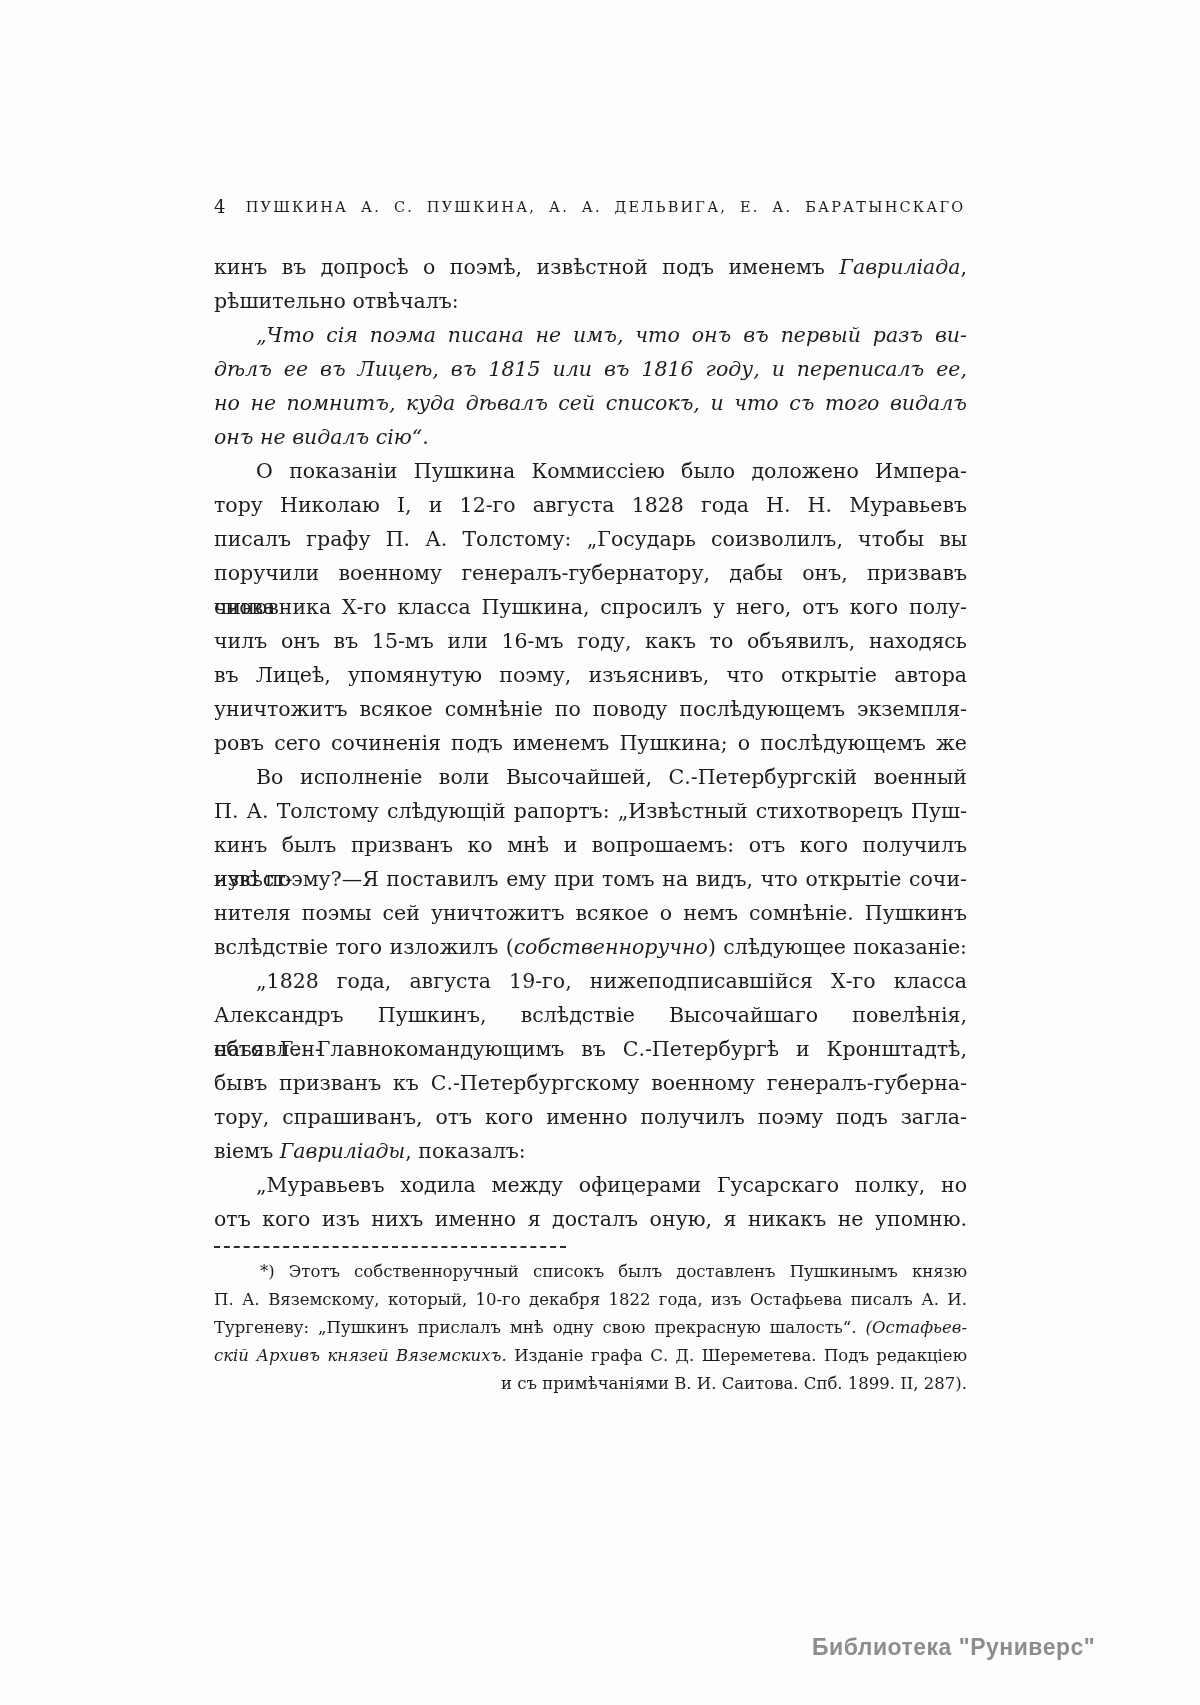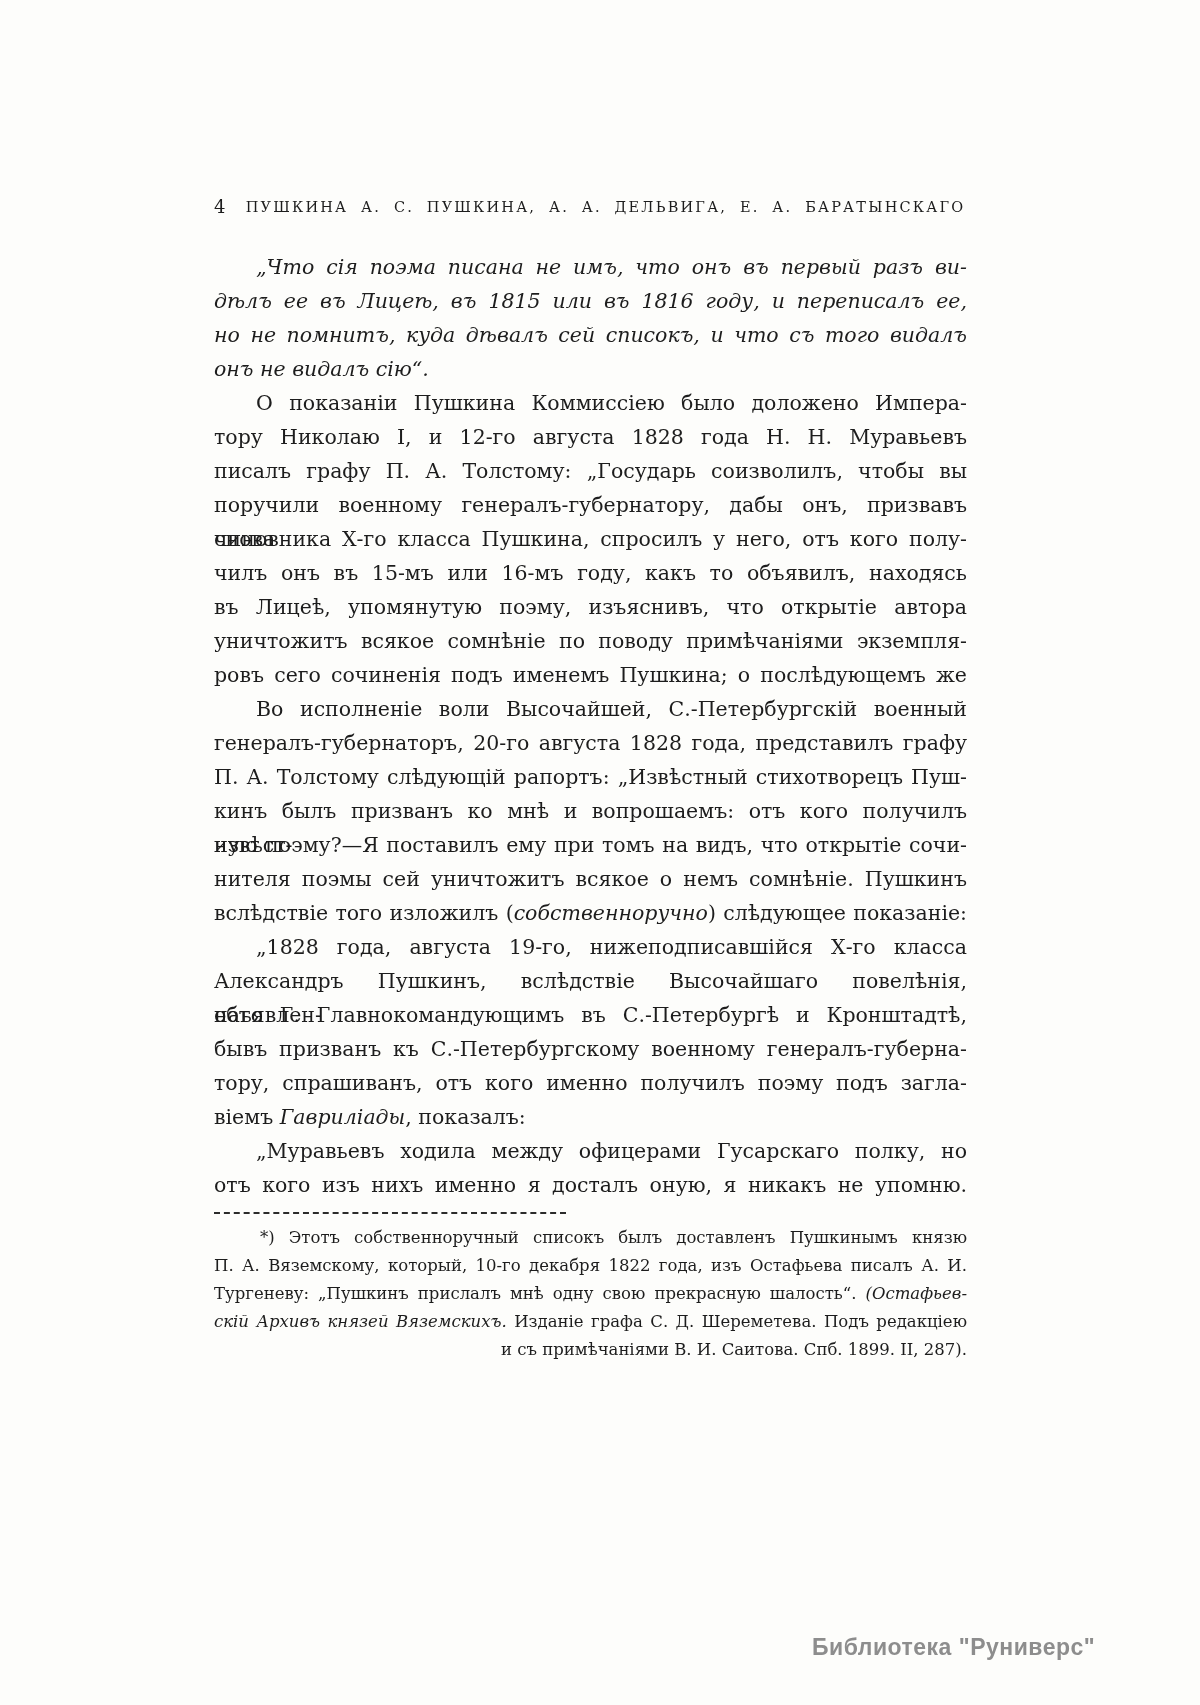--- a/index.html
+++ b/index.html
@@ -74,39 +74,42 @@
 <body>
 
 <div class="page">
   <div class="column">
     <div class="header-row">
       <span class="page-number">4</span>
       <div class="running-head">ПУШКИНА А. С. ПУШКИНА, А. А. ДЕЛЬВИГА, Е. А. БАРАТЫНСКАГО</div>
     </div>
     <div class="body-text" id="body-text">
         <div>
+          <div class="bline jl"><span>кинъ въ допросѣ о поэмѣ, извѣстной подъ именемъ </span><span class="it">Гавриліада</span><span>,</span></div>
+          <div class="bline end"><span>рѣшительно отвѣчалъ:</span></div>
+        </div>
+        <div>
           <div class="bline jl ind"><span class="it">„Что сія поэма писана не имъ, что онъ въ первый разъ ви-</span></div>
           <div class="bline jl"><span class="it">дѣлъ ее въ Лицеѣ, въ 1815 или въ 1816 году, и переписалъ ее,</span></div>
           <div class="bline jl"><span class="it">но не помнитъ, куда дѣвалъ сей списокъ, и что съ того видалъ</span></div>
           <div class="bline end"><span class="it">онъ не видалъ сію“.</span></div>
         </div>
         <div>
           <div class="bline jl ind"><span>О показаніи Пушкина Коммиссіею было доложено Импера-</span></div>
           <div class="bline jl"><span>тору Николаю I, и 12-го августа 1828 года Н. Н. Муравьевъ</span></div>
           <div class="bline jl"><span>писалъ графу П. А. Толстому: „Государь соизволилъ, чтобы вы</span></div>
           <div class="bline jl"><span>поручили военному генералъ-губернатору, дабы онъ, призвавъ снова</span></div>
           <div class="bline jl"><span>чиновника Х-го класса Пушкина, спросилъ у него, отъ кого полу-</span></div>
           <div class="bline jl"><span>чилъ онъ въ 15-мъ или 16-мъ году, какъ то объявилъ, находясь</span></div>
           <div class="bline jl"><span>въ Лицеѣ, упомянутую поэму, изъяснивъ, что открытіе автора</span></div>
-          <div class="bline jl"><span>уничтожитъ всякое сомнѣніе по поводу примѣчаніями экземпля-</span></div>
+          <div class="bline jl"><span>уничтожитъ всякое сомнѣніе по поводу послѣдующемъ экземпля-</span></div>
           <div class="bline jl"><span>ровъ сего сочиненія подъ именемъ Пушкина; о послѣдующемъ же</span></div>
         </div>
         <div>
           <div class="bline jl ind"><span>Во исполненіе воли Высочайшей, С.-Петербургскій военный</span></div>
-          <div class="bline jl"><span>генералъ-губернаторъ, 20-го августа 1828 года, представилъ графу</span></div>
           <div class="bline jl"><span>П. А. Толстому слѣдующій рапортъ: „Извѣстный стихотворецъ Пуш-</span></div>
           <div class="bline jl"><span>кинъ былъ призванъ ко мнѣ и вопрошаемъ: отъ кого получилъ извѣст-</span></div>
           <div class="bline jl"><span>ную поэму?—Я поставилъ ему при томъ на видъ, что открытіе сочи-</span></div>
           <div class="bline jl"><span>нителя поэмы сей уничтожитъ всякое о немъ сомнѣніе. Пушкинъ</span></div>
           <div class="bline jl"><span>вслѣдствіе того изложилъ (</span><span class="it">собственноручно</span><span>) слѣдующее показаніе:</span></div>
         </div>
         <div>
           <div class="bline jl ind"><span>„1828 года, августа 19-го, нижеподписавшійся Х-го класса</span></div>
           <div class="bline jl"><span>Александръ Пушкинъ, вслѣдствіе Высочайшаго повелѣнія, объявлен-</span></div>
           <div class="bline jl"><span>наго Г. Главнокомандующимъ въ С.-Петербургѣ и Кронштадтѣ,</span></div>

